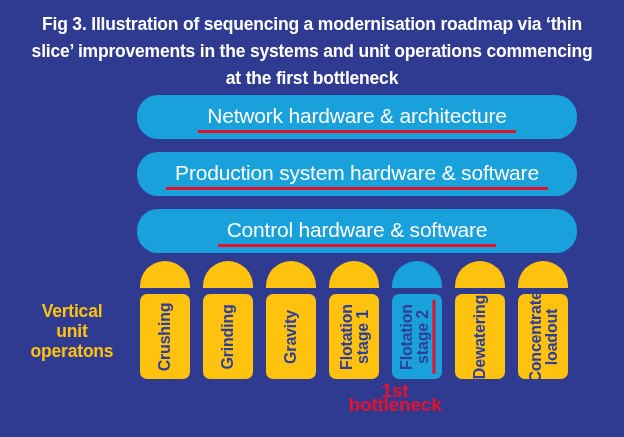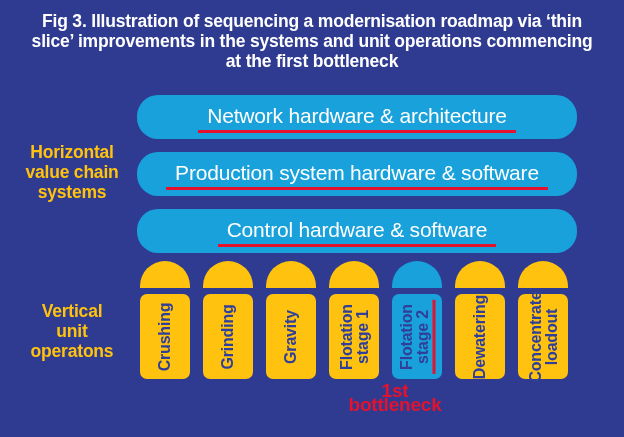--- a/index.html
+++ b/index.html
@@ -22,21 +22,21 @@
   }
 
   .title {
     position: absolute;
     top: 11px;
     left: 50%;
     transform: translateX(-50%);
     width: 612px;
     color: var(--white);
     font-size: 17.5px;
-    line-height: 20px;
+    line-height: 27px;
     font-weight: 700;
     text-align: center;
     white-space: pre-line;
     letter-spacing: -0.2px;
   }
 
   .side-label {
     position: absolute;
     width: 122px;
     color: var(--yellow);
@@ -133,23 +133,20 @@
 </style>
 </head>
 <body>
 
 <div class="stage">
 
   <div class="title">Fig 3. Illustration of sequencing a modernisation roadmap via ‘thin
 slice’ improvements in the systems and unit operations commencing
 at the first bottleneck</div>
 
-  <div class="side-label horizontal">Horizontal
-value chain
-systems</div>
 
   <div class="bars">
     <div class="bar">
       <span class="bar-text">Network hardware &amp; architecture</span>
     </div>
     <div class="bar">
       <span class="bar-text">Production system hardware &amp; software</span>
     </div>
     <div class="bar">
       <span class="bar-text">Control hardware &amp; software</span>

